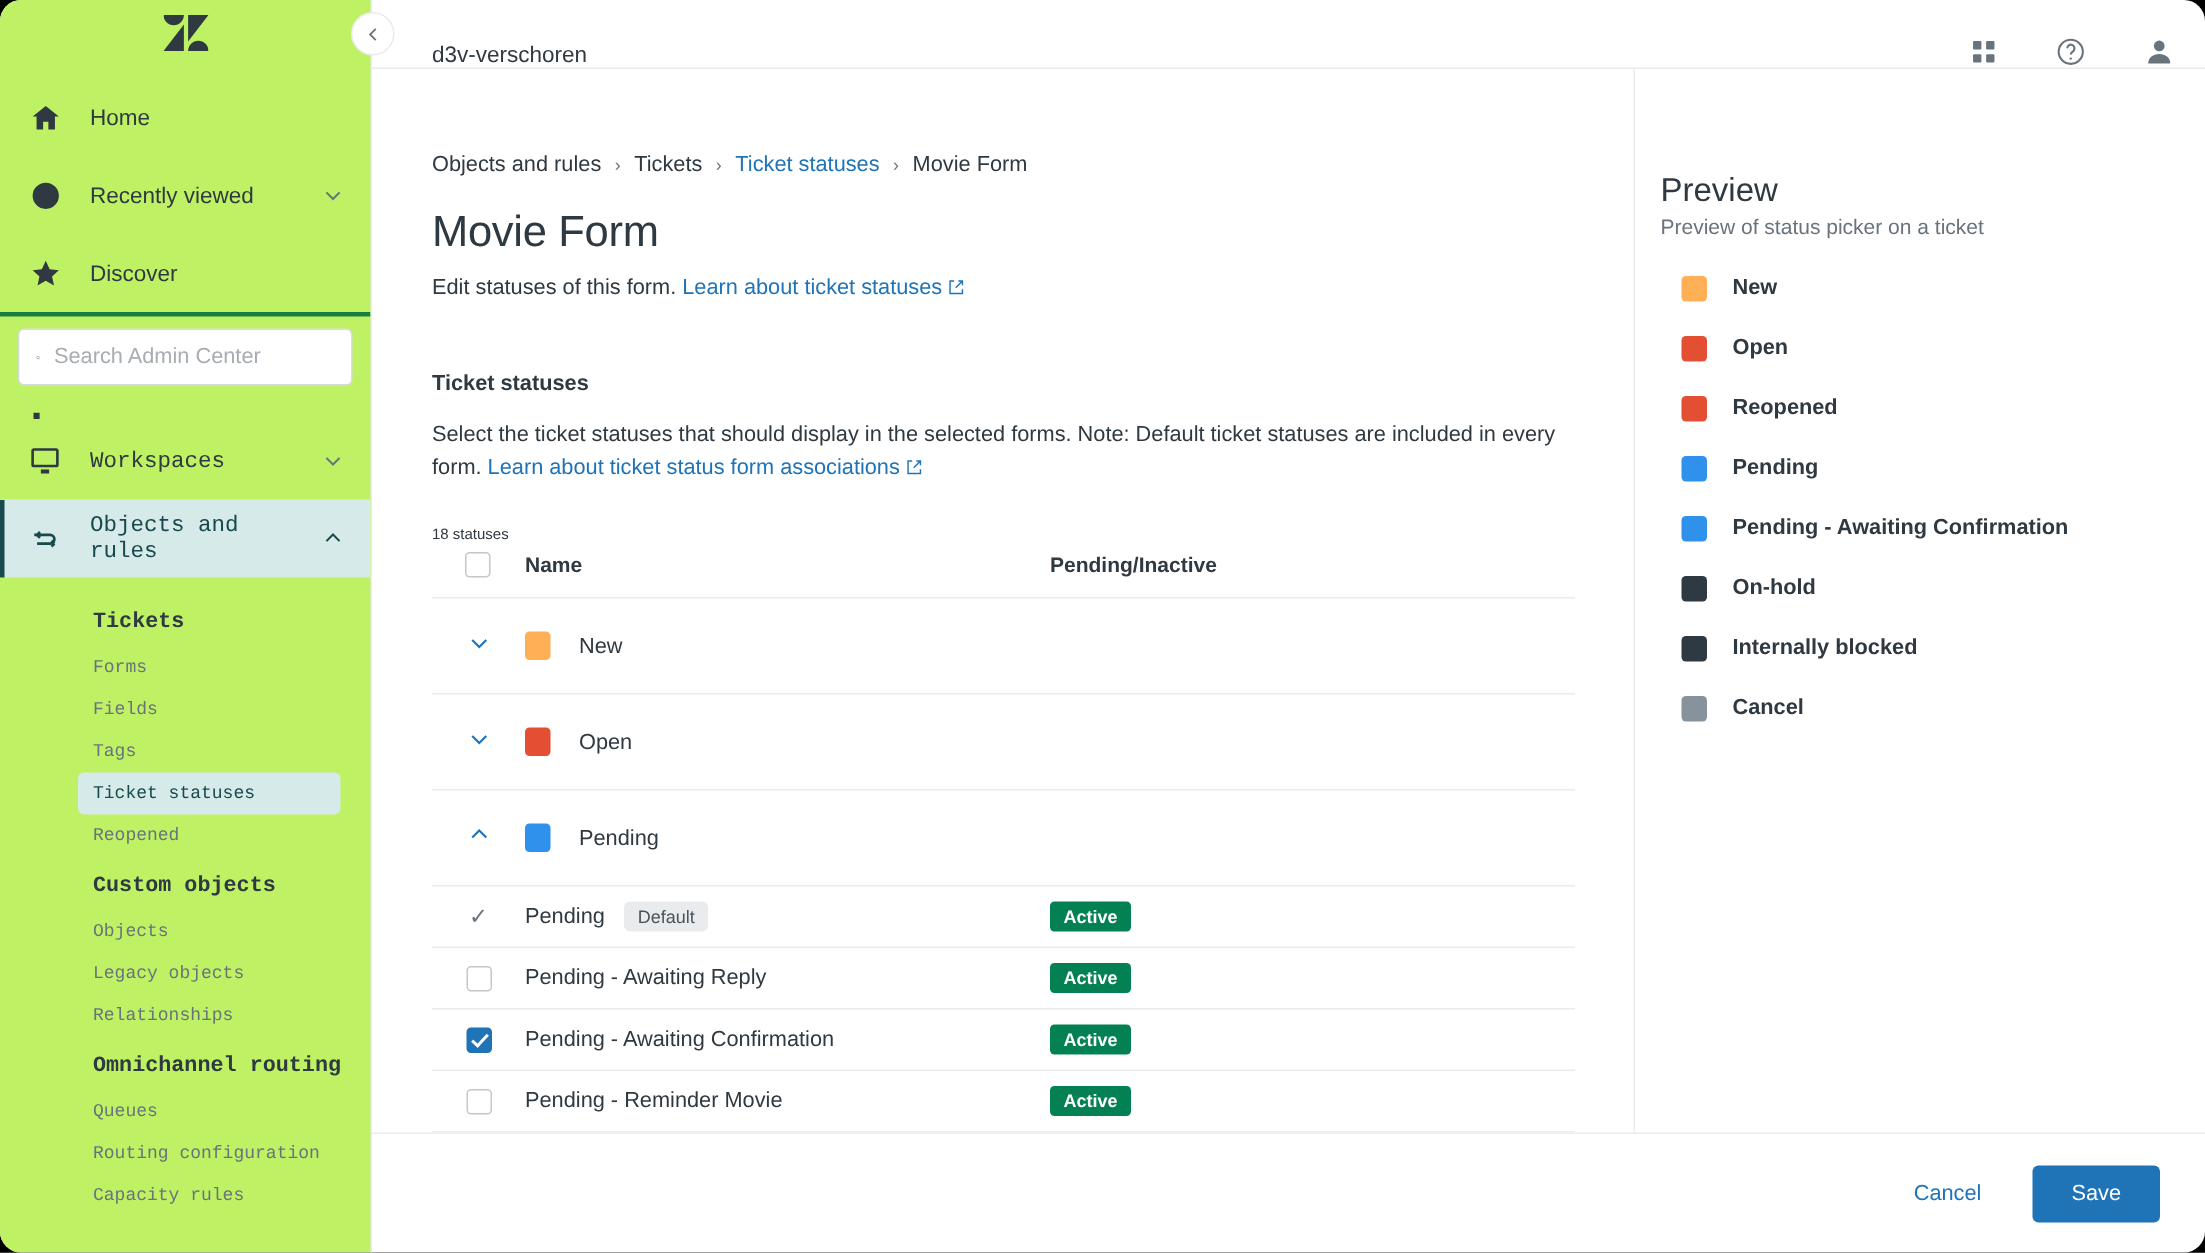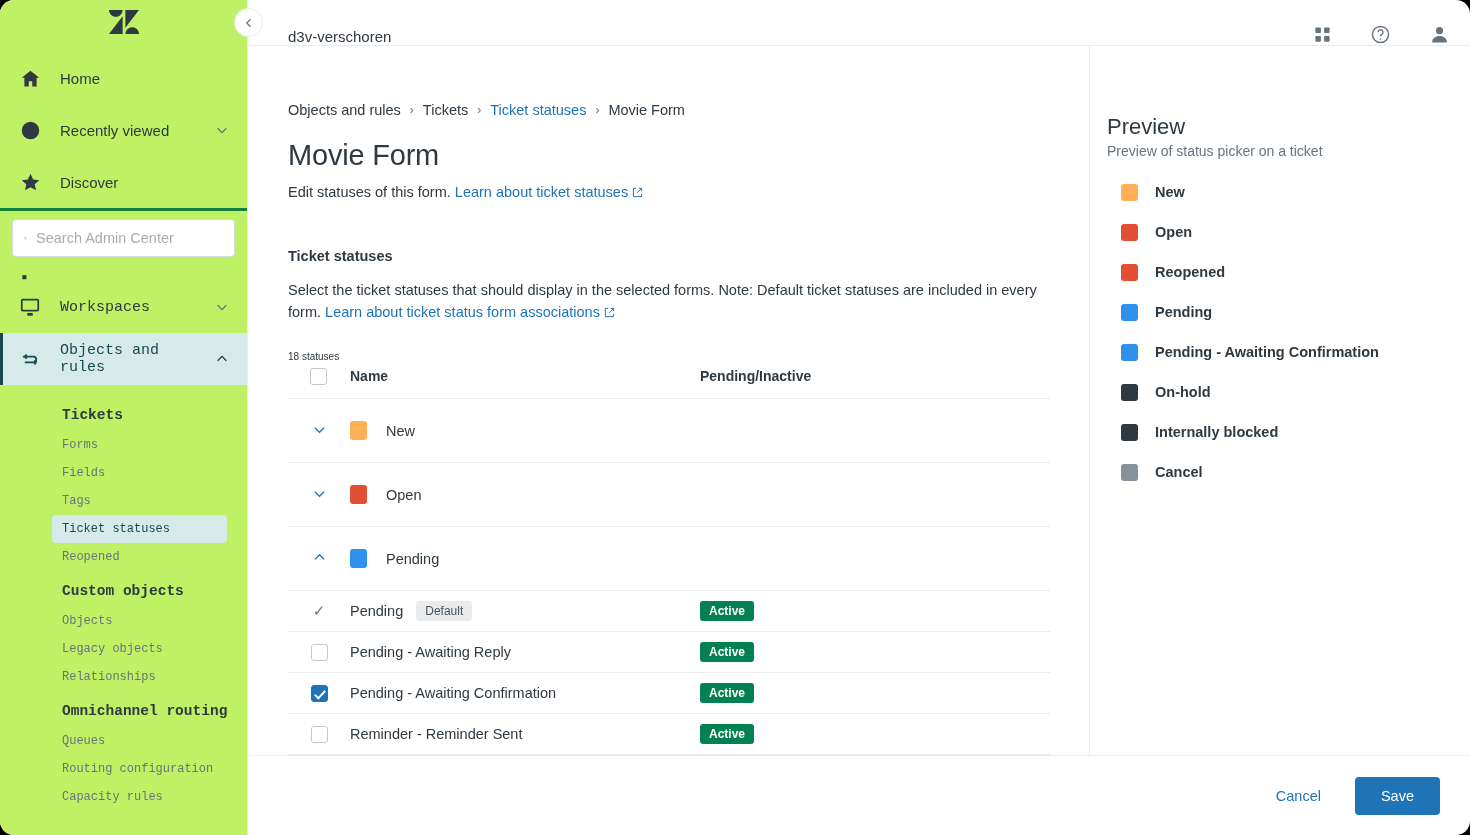--- a/index.html
+++ b/index.html
@@ -461,21 +461,21 @@
                 <span class="badge-active">Active</span>
               </td>
             </tr>
 
             <tr class="sub">
               <td class="c-cb">
                 <span class="cbox"></span>
               </td>
               <td>
                 <div class="namecell">
-                  <span>Reminder - Reminder Sent</span>
+                  <span>Pending - Reminder Movie</span>
                 </div>
               </td>
               <td>
                 <span class="badge-active">Active</span>
               </td>
             </tr>
 
           </tbody>
         </table>
       </section>

